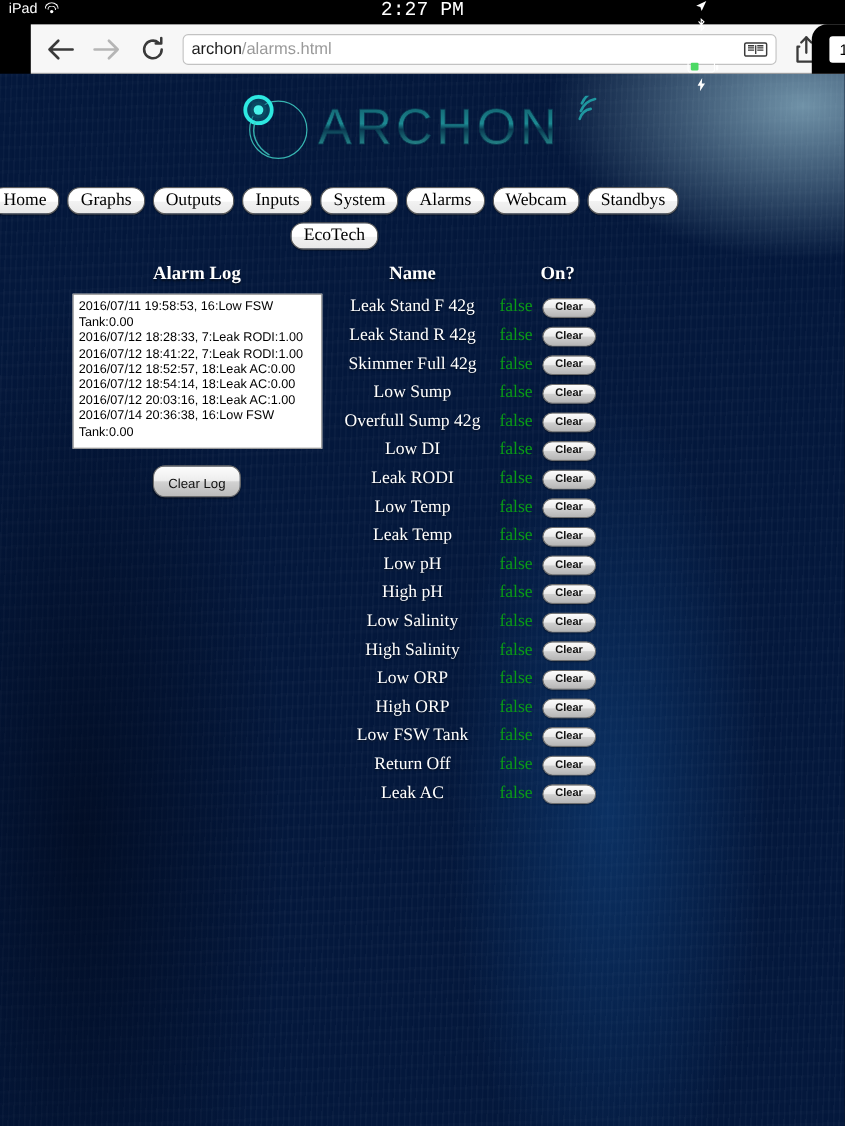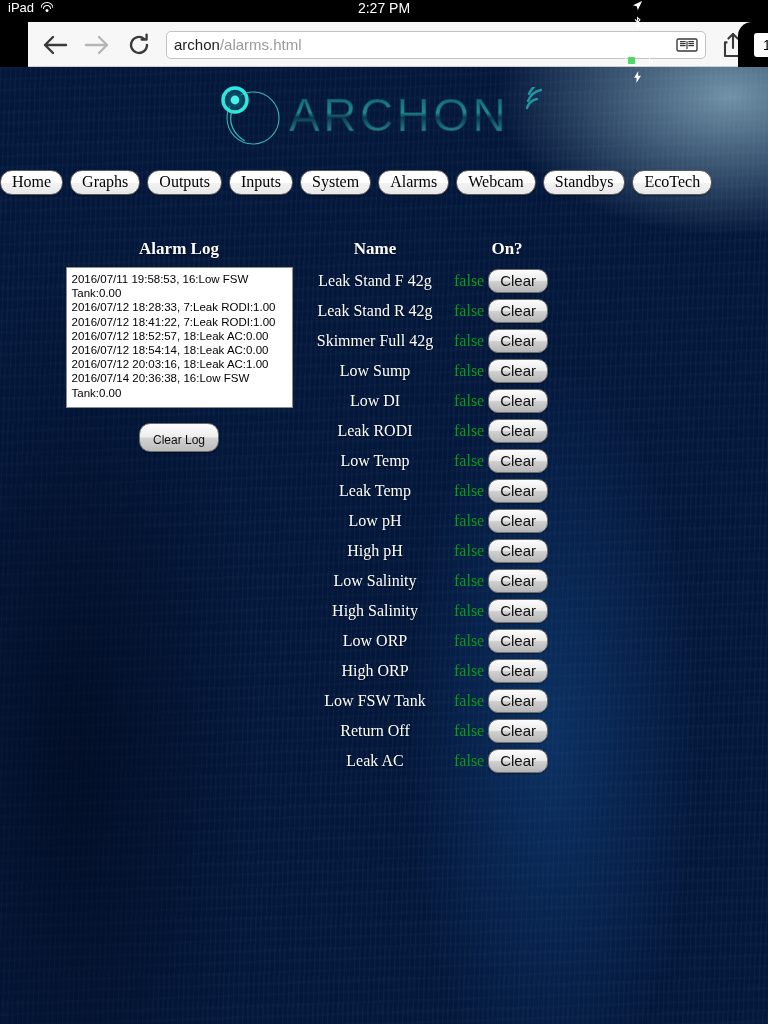--- a/index.html
+++ b/index.html
@@ -13,21 +13,21 @@
   
   #status-bar {
     position:absolute; top:0; left:0;
     width:768px; height:22px;
     background:#000; color:#fff;
     display:flex; align-items:flex-start;
     font-size:13px;
     z-index:40;
   }
   .sb-left { display:flex; align-items:center; gap:6px; padding-left:8px; width:33%; }
-  .sb-center { width:34%; text-align:center; font-size:14px; }
+  .sb-center { width:34%; text-align:center; font-size:18px;font-family:Liberation Mono, monospace; }
   .sb-right { width:33%; display:flex; align-items:center; justify-content:flex-end;
               gap:5px; padding-right:7px; font-size:14px;flex-direction:column; }
   .wifi-ico { display:inline-block; width:14px; height:11px; position:relative; }
   .wifi-ico i {
     position:absolute; left:50%; transform:translateX(-50%);
     border:1.6px solid #fff; border-bottom:none;
     border-radius:50% 50% 0 0 / 100% 100% 0 0;
   }
   .wifi-ico i:nth-child(1){ width:13px; height:6px; top:0; }
   .wifi-ico i:nth-child(2){ width:8px;  height:4px; top:3px; }
@@ -121,21 +121,21 @@
   #logo-area {
     position:absolute; top:13px; left:0; width:768px; height:72px;
     display:flex; align-items:center; justify-content:center; gap:6px;
   }
   #logo-mark { width:64px; height:64px; flex:0 0 auto; }
   #logo-word { height:58px; }
 
   
   #nav-wrap {
     position:absolute; top:103px; left:0; width:608px;
-    display:flex; flex-direction:row; align-items:center; gap:7px;
+    display:flex; flex-direction:column; align-items:center; gap:7px;
   }
   .nav-row { display:flex; justify-content:center; gap:7px; }
   .nav-btn {
     background:linear-gradient(180deg,#ffffff 0%,#ffffff 52%,#f2f2f2 53%,#e8e8e8 100%);
     border:1px solid #5c5c5c;
     border-radius:12px;
     padding:2px 11px 3px;
     font-family:"Liberation Serif", serif;
     font-size:16px; line-height:18px; color:#000;
     white-space:nowrap; cursor:pointer;
@@ -193,25 +193,26 @@
     white-space:nowrap;
   }
   .cell-state {
     font-family:"Liberation Serif", serif;
     font-size:16px; color:#0a9b16; text-align:left;
     padding-left:10px; white-space:nowrap;
   }
   .cell-btn { text-align:left; padding-left:5px; }
   .clear-btn {
     font-family:"Liberation Sans", sans-serif;
-    font-size:15px; color:#111;
+    font-size:10px; color:#111;
     background:linear-gradient(180deg,#fcfcfc 0%,#ebebeb 47%,#cfcfcf 53%,#b6b6b6 100%);
     border:1px solid #6d6d6d; border-radius:10px;
     padding:2px 11px 3px; cursor:pointer;
     box-shadow:0 1px 1px rgba(0,0,0,.3);
+    font-weight:bold;
   }
 </style>
 </head>
 <body>
 
 <div id="status-bar">
   <div class="sb-left">
     <span>iPad</span>
     <span class="wifi-ico">
         <i></i>
@@ -369,20 +370,25 @@
               <td class="cell-name">Skimmer Full 42g</td>
               <td class="cell-state" style="color: rgb(10, 155, 22);">false</td>
               <td class="cell-btn"><button class="clear-btn">Clear</button></td>
             </tr>
             <tr>
               <td class="cell-name">Low Sump</td>
               <td class="cell-state" style="color: rgb(10, 155, 22);">false</td>
               <td class="cell-btn"><button class="clear-btn">Clear</button></td>
             </tr>
             <tr>
+              <td class="cell-name">Overfull Sump 42g</td>
+              <td class="cell-state" style="color: rgb(10, 155, 22);">false</td>
+              <td class="cell-btn"><button class="clear-btn">Clear</button></td>
+            </tr>
+            <tr>
               <td class="cell-name">Low DI</td>
               <td class="cell-state" style="color: rgb(10, 155, 22);">false</td>
               <td class="cell-btn"><button class="clear-btn">Clear</button></td>
             </tr>
             <tr>
               <td class="cell-name">Leak RODI</td>
               <td class="cell-state" style="color: rgb(10, 155, 22);">false</td>
               <td class="cell-btn"><button class="clear-btn">Clear</button></td>
             </tr>
             <tr>

